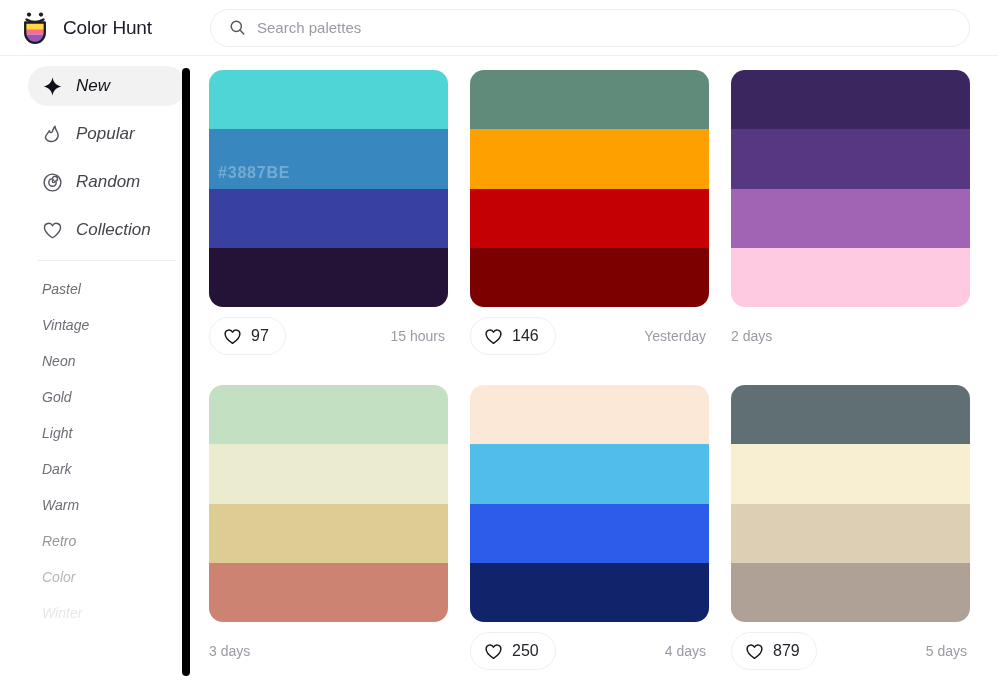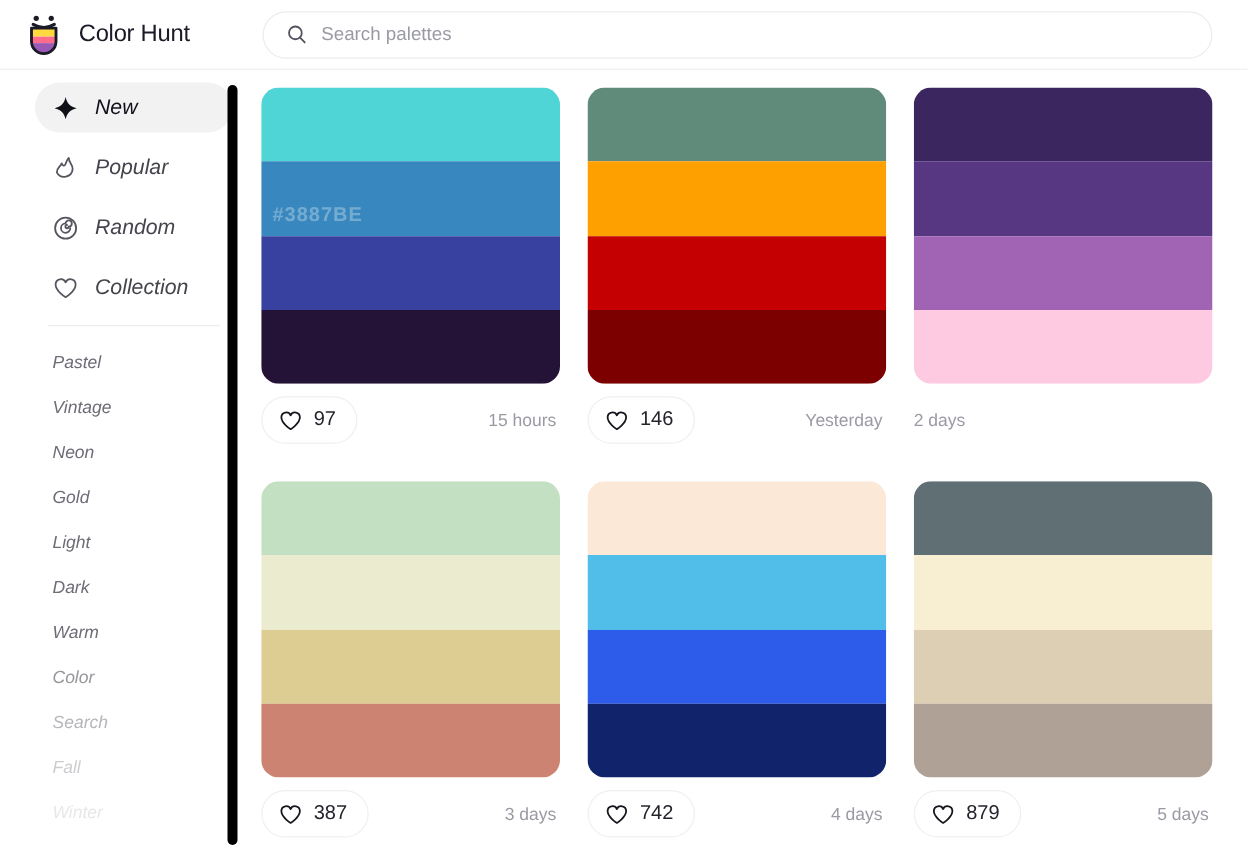--- a/index.html
+++ b/index.html
@@ -280,23 +280,22 @@
       </div>
     <div id="nav-divider"></div>
     <div id="tag-list">
         <div class="tag-item" style="opacity: 1;">Pastel</div>
         <div class="tag-item" style="opacity: 1;">Vintage</div>
         <div class="tag-item" style="opacity: 1;">Neon</div>
         <div class="tag-item" style="opacity: 1; text-align: center;">Gold</div>
         <div class="tag-item" style="opacity: 1;">Light</div>
         <div class="tag-item" style="opacity: 1;">Dark</div>
         <div class="tag-item" style="opacity: 1;">Warm</div>
-        <div class="tag-item" style="opacity: 0.72;">Color</div>
-        <div class="tag-item" style="opacity: 0.5;">Search</div>
-        <div class="tag-item" style="opacity: 0.34;">Fall</div>
+        <div class="tag-item" style="opacity: 0.72;">Retro</div>
+        <div class="tag-item" style="opacity: 0.5;">Color</div>
         <div class="tag-item" style="opacity: 0.16;">Winter</div>
       </div>
   </div>
 
   <div id="content-scrollbar"></div>
 
   <div id="grid">
     <div id="grid-inner">
         <div class="card">
           <div class="swatches">
@@ -346,42 +345,36 @@
           </div>
         </div>
         <div class="card">
           <div class="swatches">
             <div class="band" style="background: rgb(196, 224, 194);"></div>
             <div class="band" style="background: rgb(235, 235, 208);"></div>
             <div class="band" style="background: rgb(221, 205, 147);"></div>
             <div class="band" style="background: rgb(205, 131, 113);"></div>
           </div>
           <div class="card-footer">
+            <span class="time-label">3 days</span>
+          </div>
+        </div>
+        <div class="card">
+          <div class="swatches">
+            <div class="band" style="background: rgb(252, 232, 215);"></div>
+            <div class="band" style="background: rgb(80, 190, 233);"></div>
+            <div class="band" style="background: rgb(45, 91, 234);"></div>
+            <div class="band" style="background: rgb(17, 36, 107);"></div>
+          </div>
+          <div class="card-footer">
             <div class="like-btn">
               <svg class="heart-icon" viewBox="0 0 20 20">
                 <path d="M10 17.2 C10 17.2 2.2 12.4 2.2 7.2 A4.1 4.1 0 0 1 10 5.5 A4.1 4.1 0 0 1 17.8 7.2 C17.8 12.4 10 17.2 10 17.2 Z" fill="none" stroke="#16161e" stroke-width="1.5" stroke-linejoin="round"></path>
               </svg>
-              <span class="like-count">387</span>
-            </div>
-            <span class="time-label">3 days</span>
-          </div>
-        </div>
-        <div class="card">
-          <div class="swatches">
-            <div class="band" style="background: rgb(252, 232, 215);"></div>
-            <div class="band" style="background: rgb(80, 190, 233);"></div>
-            <div class="band" style="background: rgb(45, 91, 234);"></div>
-            <div class="band" style="background: rgb(17, 36, 107);"></div>
-          </div>
-          <div class="card-footer">
-            <div class="like-btn">
-              <svg class="heart-icon" viewBox="0 0 20 20">
-                <path d="M10 17.2 C10 17.2 2.2 12.4 2.2 7.2 A4.1 4.1 0 0 1 10 5.5 A4.1 4.1 0 0 1 17.8 7.2 C17.8 12.4 10 17.2 10 17.2 Z" fill="none" stroke="#16161e" stroke-width="1.5" stroke-linejoin="round"></path>
-              </svg>
-              <span class="like-count">742</span>
+              <span class="like-count">250</span>
             </div>
             <span class="time-label">4 days</span>
           </div>
         </div>
         <div class="card">
           <div class="swatches">
             <div class="band" style="background: rgb(95, 111, 116);"></div>
             <div class="band" style="background: rgb(248, 238, 209);"></div>
             <div class="band" style="background: rgb(220, 207, 180);"></div>
             <div class="band" style="background: rgb(175, 161, 149);"></div>

